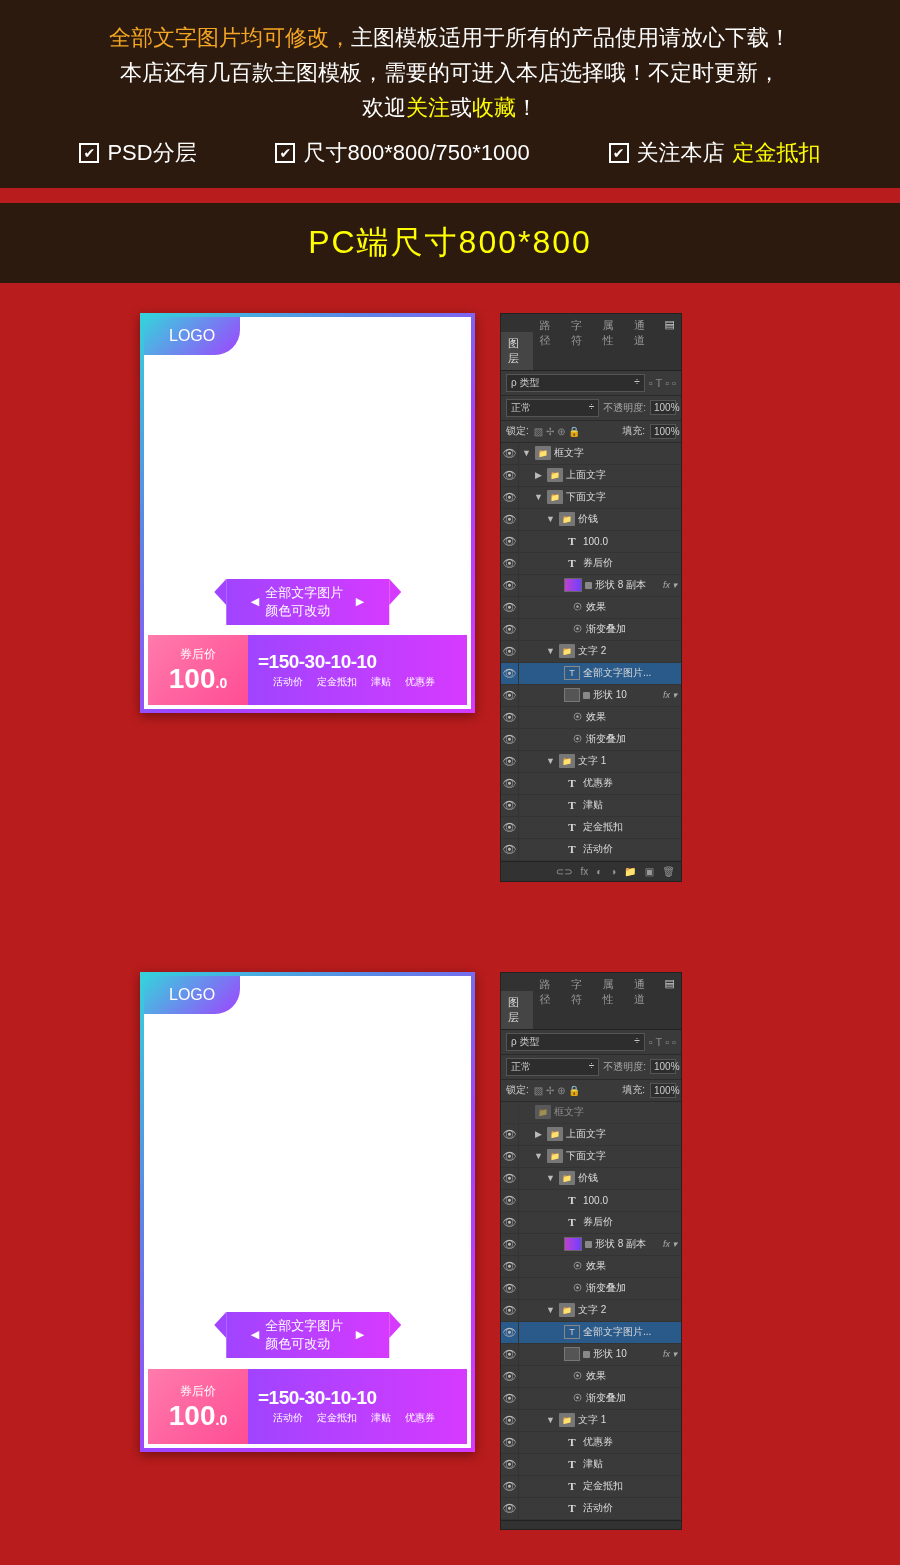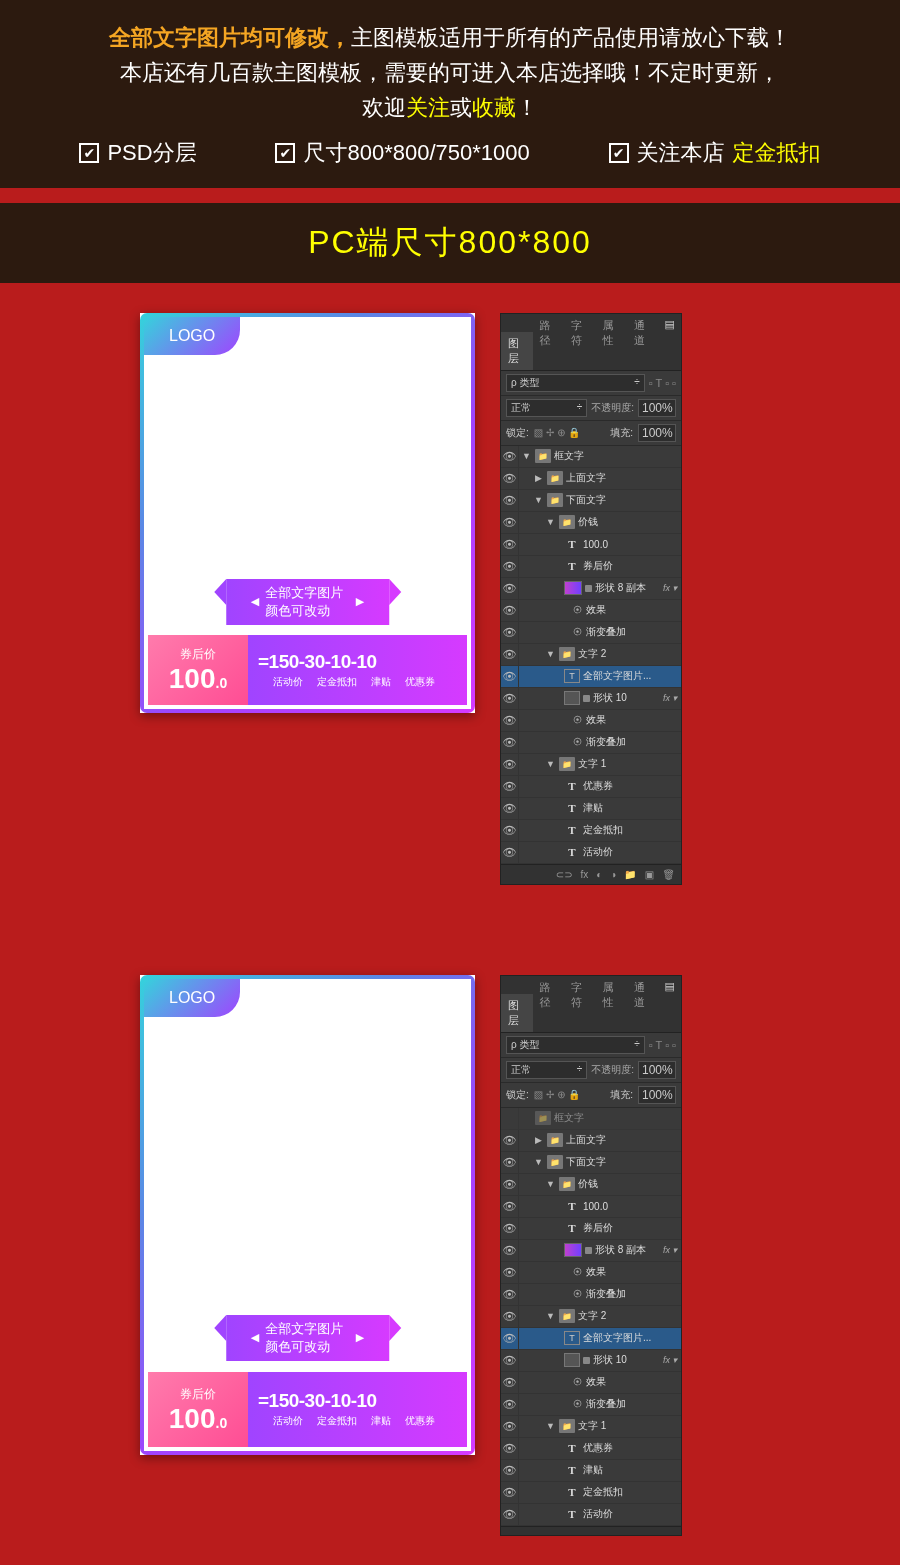--- a/index.html
+++ b/index.html
@@ -1,34 +1,34 @@
 <!DOCTYPE html>
 <html><head>
 <meta charset="utf-8">
 <style>
 * { margin: 0; padding: 0; box-sizing: border-box; }
 body { width: 900px; font-family: "Microsoft YaHei", sans-serif; background: #666; }
 
 .top-banner { background: #2c1a0f; padding: 20px 40px; color: #fff; }
-.top-banner .hl-orange { color: #f5a623; font-weight: bold; }
+.top-banner .hl-orange { color: #f5a623; font-weight: normal; }
 .top-banner .hl-yellow { color: #ffff00; }
 .top-banner p { text-align: center; font-size: 22px; line-height: 1.6; }
 .check-row { display: flex; justify-content: space-around; align-items: center; margin-top: 12px; font-size: 22px; }
 .check-item { display: flex; align-items: center; gap: 8px; }
 .checkbox { width: 20px; height: 20px; border: 2px solid #fff; display: inline-flex; align-items: center; justify-content: center; font-size: 14px; }
 
 .section { background: #b91c1c; padding: 15px 0; }
 .section-title { background: #2c1a0f; color: #ffff00; text-align: center; font-size: 32px; padding: 18px 0; letter-spacing: 2px; }
 
 .content-row { display: flex; padding: 30px 0 30px 140px; gap: 25px; align-items: flex-start; position: relative; }
 
 .template-card { background: #fff; position: relative; box-shadow: 0 3px 10px rgba(0,0,0,0.4); }
 .template-card.pc { width: 335px; height: 400px; }
 .template-card.mobile { width: 335px; height: 480px; }
-.card-border { position: absolute; inset: 0; background: linear-gradient(135deg, #36d1dc 0%, #5b86e5 30%, #a044ff 60%, #d63aff 100%); padding: 4px; border-radius: 7px; }
+.card-border { position: absolute; inset: 0; background: linear-gradient(135deg, #36d1dc 0%, #5b86e5 30%, #a044ff 60%, #d63aff 100%); padding: 4px; }
 .card-inner { background: #fff; width: 100%; height: 100%; position: relative; }
 .logo-badge { position: absolute; top: 0; left: 0; background: linear-gradient(135deg, #36d1dc, #a044ff); color: #fff; padding: 10px 25px; font-size: 16px; font-weight: 500; border-radius: 0 0 25px 0; }
 
 .price-strip { position: absolute; bottom: 4px; left: 4px; right: 4px; display: flex; height: 70px; }
 .mobile .price-strip { height: 75px; }
 .ps-left { width: 100px; background: linear-gradient(135deg, #ff7bac, #ff4d94); display: flex; flex-direction: column; align-items: center; justify-content: center; color: #fff; }
 .ps-left-label { font-size: 12px; margin-bottom: 2px; }
 .ps-price { font-size: 28px; font-weight: bold; line-height: 1; }
 .ps-price .dec { font-size: 14px; }
 .ps-right { flex: 1; background: linear-gradient(90deg, #a044ff, #d63aff); display: flex; flex-direction: column; justify-content: center; padding: 0 10px; color: #fff; }
@@ -46,21 +46,21 @@
 
 .ps-panel { width: 182px; background: #3a3a3a; color: #ccc; font-size: 11px; border: 1px solid #222; }
 .ps-tabs { display: flex; background: #323232; border-bottom: 1px solid #222; }
 .ps-tab { padding: 4px 7px; font-size: 11px; color: #999; }
 .ps-tab.active { background: #454545; color: #ddd; margin-top: 18px; }
 .ps-tabs .menu { margin-left: auto; padding: 4px 6px; }
 
 .ps-ctrl-row { display: flex; align-items: center; padding: 3px 5px; gap: 4px; background: #3a3a3a; border-bottom: 1px solid #2a2a2a; }
 .ps-dd { background: #2d2d2d; border: 1px solid #555; padding: 1px 4px; font-size: 10px; flex: 1; display: flex; justify-content: space-between; }
 .ps-label-s { font-size: 10px; color: #aaa; }
-.ps-pct { background: #2d2d2d; border: 1px solid #555; padding: 1px 3px; font-size: 12px; width: 38px; text-align: center; }
+.ps-pct { background: #2d2d2d; border: 1px solid #555; padding: 1px 3px; font-size: 10px; width: 26px; text-align: center; }
 .ps-lock-row { display: flex; align-items: center; padding: 3px 5px; gap: 5px; border-bottom: 1px solid #2a2a2a; font-size: 10px; }
 .ps-lock-icons { display: flex; gap: 4px; font-size: 10px; color: #888; }
 
 .layer { display: flex; align-items: center; height: 22px; border-bottom: 1px solid #333; }
 .layer.selected { background: #2a5a8a; }
 .layer .eye { width: 18px; text-align: center; color: #bbb; border-right: 1px solid #333; height: 100%; display: flex; align-items: center; justify-content: center; font-size: 11px; }
 .layer .indent { display: inline-block; }
 .layer .toggle { width: 11px; text-align: center; font-size: 9px; color: #bbb; }
 .layer .icon { width: 16px; height: 14px; display: inline-flex; align-items: center; justify-content: center; margin: 0 3px; }
 .layer .icon.folder { background: #777; border-radius: 1px; font-size: 8px; }

